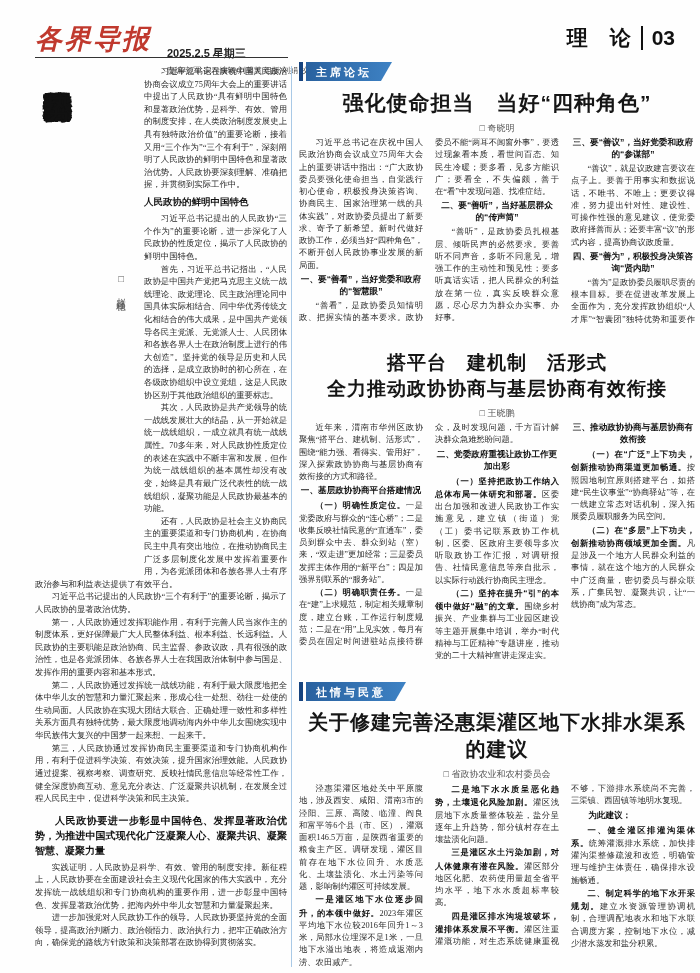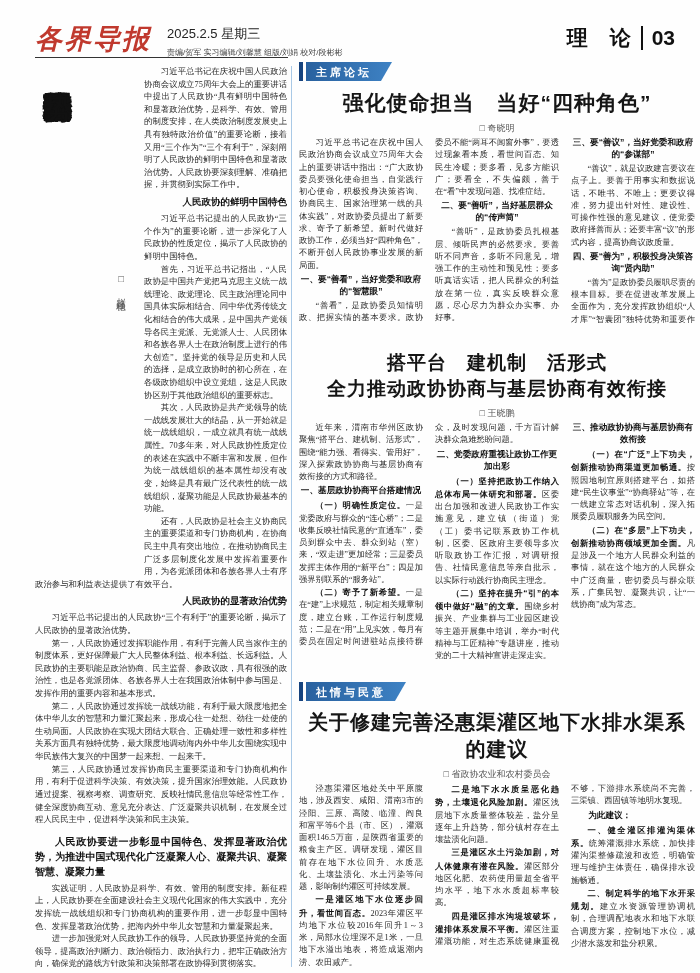--- a/index.html
+++ b/index.html
@@ -3,38 +3,38 @@
 <meta charset="utf-8">
 <style>
   html,body{margin:0;padding:0;background:#e8e8e8;}
   .page{position:relative;width:700px;height:973px;background:#fefefe;margin:0 auto;
         overflow:hidden;font-family:"Liberation Serif",serif;color:#2a2a2a;}
   
   .header{position:absolute;left:35px;top:22px;right:25px;height:36px;}
   .logo{font-family:"Liberation Serif",serif;font-weight:bold;font-style:italic;
         font-size:27px;color:#c0392e;letter-spacing:2px;line-height:34px;}
   .head-meta{display:inline-block;vertical-align:top;margin-left:12px;padding-top:3px;}
-  .head-date{font-size:13px;font-weight:normal;color:#222;font-family:"Liberation Sans",sans-serif;}
+  .head-date{font-size:11px;font-weight:bold;color:#222;font-family:"Liberation Sans",sans-serif;margin-top:21px;}
   .head-credits{font-size:8px;color:#444;margin-top:4px;font-family:"Liberation Sans",sans-serif;}
   .head-right{position:absolute;right:0;top:2px;display:flex;align-items:center;
               font-family:"Liberation Sans",sans-serif;font-weight:bold;color:#111;}
   .section-name{font-size:21px;letter-spacing:8px;}
   .head-vbar{width:2px;height:24px;background:#111;margin:0 9px 0 2px;}
   .page-no{font-size:21px;}
   .head-rule{position:absolute;left:35px;top:57px;width:253px;height:1px;background:#333;}
   
   .left-col{position:absolute;left:35px;top:66px;width:252px;height:901px;overflow:hidden;}
   .title-float{float:left;width:100px;height:505px;position:relative;margin-right:9px;}
   .v-title{position:absolute;left:0;top:3px;writing-mode:vertical-rl;
            font-family:"Liberation Serif",serif;font-weight:bold;color:#111;
            font-size:29px;line-height:46px;letter-spacing:0px;height:500px;}
   .v-author{position:absolute;right:8px;top:208px;writing-mode:vertical-rl;
             font-size:9.5px;color:#555;letter-spacing:2px;}
   .para{margin:0;text-indent:2em;font-size:8.4px;line-height:1.5;text-align:justify;color:#2a2a2a;}
-  .subhead-center{font-size:9.5px;font-weight:bold;text-align:right;margin:4px 0;color:#111;
+  .subhead-center{font-size:9.5px;font-weight:bold;text-align:left;margin:4px 0;color:#111;
                   font-family:"Liberation Sans",sans-serif;}
   .subhead{font-size:8.6px;font-weight:bold;text-indent:2em;margin:1px 0;color:#111;
            font-family:"Liberation Sans",sans-serif;}
   .bold-lead{font-size:10px;font-weight:bold;line-height:1.5;text-align:justify;
              text-indent:2em;margin:7px 0 4px 0;color:#111;font-family:"Liberation Sans",sans-serif;}
   .runin{font-weight:bold;color:#111;font-family:"Liberation Sans",sans-serif;}
   
   .divider{position:absolute;left:291px;top:66px;width:1px;height:901px;background:#a9c9e6;}
   
   .right-col{position:absolute;left:299px;top:62px;width:396px;}
@@ -78,21 +78,20 @@
       <div class="v-title">人民政协的鲜明中国特色和显著政治优势</div>
       <div class="v-author">□ 赵连稳</div>
     </div>
     <div>
         <p class="para">习近平总书记在庆祝中国人民政治协商会议成立75周年大会上的重要讲话中提出了人民政协“具有鲜明中国特色和显著政治优势，是科学、有效、管用的制度安排，在人类政治制度发展史上具有独特政治价值”的重要论断，接着又用“三个作为”“三个有利于”，深刻阐明了人民政协的鲜明中国特色和显著政治优势。人民政协要深刻理解、准确把握，并贯彻到实际工作中。</p>
         <div class="subhead-center">人民政协的鲜明中国特色</div>
         <p class="para">习近平总书记提出的人民政协“三个作为”的重要论断，进一步深化了人民政协的性质定位，揭示了人民政协的鲜明中国特色。</p>
         <p class="para">首先，习近平总书记指出，“人民政协是中国共产党把马克思主义统一战线理论、政党理论、民主政治理论同中国具体实际相结合、同中华优秀传统文化相结合的伟大成果，是中国共产党领导各民主党派、无党派人士、人民团体和各族各界人士在政治制度上进行的伟大创造”。坚持党的领导是历史和人民的选择，是成立政协时的初心所在，在各级政协组织中设立党组，这是人民政协区别于其他政治组织的重要标志。</p>
         <p class="para">其次，人民政协是共产党领导的统一战线发展壮大的结晶，从一开始就是统一战线组织，一成立就具有统一战线属性。70多年来，对人民政协性质定位的表述在实践中不断丰富和发展，但作为统一战线组织的基本属性却没有改变，始终是具有最广泛代表性的统一战线组织，凝聚功能是人民政协最基本的功能。</p>
         <p class="para">还有，人民政协是社会主义协商民主的重要渠道和专门协商机构，在协商民主中具有突出地位，在推动协商民主广泛多层制度化发展中发挥着重要作用，为各党派团体和各族各界人士有序政治参与和利益表达提供了有效平台。</p>
-        <div class="subhead-center">人民政协的显著政治优势</div>
         <p class="para">习近平总书记提出的人民政协“三个有利于”的重要论断，揭示了人民政协的显著政治优势。</p>
         <p class="para">第一，人民政协通过发挥职能作用，有利于完善人民当家作主的制度体系，更好保障最广大人民整体利益、根本利益、长远利益。人民政协的主要职能是政治协商、民主监督、参政议政，具有很强的政治性，也是各党派团体、各族各界人士在我国政治体制中参与国是、发挥作用的重要内容和基本形式。</p>
         <p class="para">第二，人民政协通过发挥统一战线功能，有利于最大限度地把全体中华儿女的智慧和力量汇聚起来，形成心往一处想、劲往一处使的生动局面。人民政协在实现大团结大联合、正确处理一致性和多样性关系方面具有独特优势，最大限度地调动海内外中华儿女围绕实现中华民族伟大复兴的中国梦一起来想、一起来干。</p>
         <p class="para">第三，人民政协通过发挥协商民主重要渠道和专门协商机构作用，有利于促进科学决策、有效决策，提升国家治理效能。人民政协通过提案、视察考察、调查研究、反映社情民意信息等经常性工作，健全深度协商互动、意见充分表达、广泛凝聚共识机制，在发展全过程人民民主中，促进科学决策和民主决策。</p>
         <div class="bold-lead">人民政协要进一步彰显中国特色、发挥显著政治优势，为推进中国式现代化广泛凝聚人心、凝聚共识、凝聚智慧、凝聚力量</div>
         <p class="para">实践证明，人民政协是科学、有效、管用的制度安排。新征程上，人民政协要在全面建设社会主义现代化国家的伟大实践中，充分发挥统一战线组织和专门协商机构的重要作用，进一步彰显中国特色、发挥显著政治优势，把海内外中华儿女智慧和力量凝聚起来。</p>
         <p class="para">进一步加强党对人民政协工作的领导。人民政协要坚持党的全面领导，提高政治判断力、政治领悟力、政治执行力，把牢正确政治方向，确保党的路线方针政策和决策部署在政协得到贯彻落实。</p>
       </div>
   </div>
 
@@ -121,40 +120,40 @@
       </div>
 
     <div class="gap-l"></div>
     <div class="art-title t2">搭平台　建机制　活形式</div>
     <div class="art-title t2">全力推动政协协商与基层协商有效衔接</div>
     <div class="art-author">□ 王晓鹏</div>
     <div class="cols" style="height:246px;">
         <p class="para">近年来，渭南市华州区政协聚焦“搭平台、建机制、活形式”，围绕“能力强、看得实、管用好”，深入探索政协协商与基层协商有效衔接的方式和路径。</p>
         <div class="subhead">一、基层政协协商平台搭建情况</div>
         <p class="para"><b class="runin">（一）明确性质定位。</b><span>一是党委政府与群众的“连心桥”；二是收集反映社情民意的“直通车”，委员到群众中去、群众到站（室）来，“双走进”更加经常；三是委员发挥主体作用的“新平台”；四是加强界别联系的“服务站”。</span></p>
-        <p class="para"><b class="runin">（二）寄予了新希望。</b><span>一是在“建”上求规范，制定相关规章制度，建立台账，工作运行制度规范；二是在“用”上见实效，每月有委员在固定时间进驻站点接待群众，及时发现问题，千方百计解决群众急难愁盼问题。</span></p>
+        <p class="para"><b class="runin">（二）明确职责任务。</b><span>一是在“建”上求规范，制定相关规章制度，建立台账，工作运行制度规范；二是在“用”上见实效，每月有委员在固定时间进驻站点接待群众，及时发现问题，千方百计解决群众急难愁盼问题。</span></p>
         <div class="subhead">二、党委政府重视让政协工作更加出彩</div>
         <p class="para"><b class="runin">（一）坚持把政协工作纳入总体布局一体研究和部署。</b><span>区委出台加强和改进人民政协工作实施意见，建立镇（街道）党（工）委书记联系政协工作机制，区委、区政府主要领导多次听取政协工作汇报，对调研报告、社情民意信息等亲自批示，以实际行动践行协商民主理念。</span></p>
         <p class="para"><b class="runin">（二）坚持在提升“引”的本领中做好“融”的文章。</b><span>围绕乡村振兴、产业集群与工业园区建设等主题开展集中培训，举办“时代精神与工匠精神”专题讲座，推动党的二十大精神宣讲走深走实。</span></p>
         <div class="subhead">三、推动政协协商与基层协商有效衔接</div>
         <p class="para"><b class="runin">（一）在“广泛”上下功夫，创新推动协商渠道更加畅通。</b><span>按照因地制宜原则搭建平台，如搭建“民生议事堂”“协商驿站”等，在一线建立常态对话机制，深入拓展委员履职服务为民空间。</span></p>
         <p class="para"><b class="runin">（二）在“多层”上下功夫，创新推动协商领域更加全面。</b><span>凡是涉及一个地方人民群众利益的事情，就在这个地方的人民群众中广泛商量，密切委员与群众联系，广集民智、凝聚共识，让“一线协商”成为常态。</span></p>
       </div>
 
     <div class="gap-m"></div>
     <div class="badge-row">
       <span class="badge-bar"></span>
       <span class="badge">社情与民意</span>
     </div>
     <div class="gap-s"></div>
     <div class="art-title" style="font-size:20px;">关于修建完善泾惠渠灌区地下水排水渠系的建议</div>
     <div class="art-author">□ 省政协农业和农村委员会</div>
     <div class="cols" style="height:188px;">
         <p class="para">泾惠渠灌区地处关中平原腹地，涉及西安、咸阳、渭南3市的泾阳、三原、高陵、临潼、阎良和富平等6个县（市、区），灌溉面积146.5万亩，是陕西省重要的粮食主产区。调研发现，灌区目前存在地下水位回升、水质恶化、土壤盐渍化、水土污染等问题，影响制约灌区可持续发展。</p>
-        <p class="para"><b class="runin">一是灌区地下水位逐步回升，看世间百态。</b><span>2023年灌区平均地下水位较2016年回升1～3米，局部水位埋深不足1米，一旦地下水溢出地表，将造成返潮内涝、农田减产。</span></p>
+        <p class="para"><b class="runin">一是灌区地下水位逐步回升，的本领中做好。</b><span>2023年灌区平均地下水位较2016年回升1～3米，局部水位埋深不足1米，一旦地下水溢出地表，将造成返潮内涝、农田减产。</span></p>
         <p class="para"><b class="runin">二是地下水水质呈恶化趋势，土壤退化风险加剧。</b><span>灌区浅层地下水质量整体较差，盐分呈逐年上升趋势，部分镇村存在土壤盐渍化问题。</span></p>
         <p class="para"><b class="runin">三是灌区水土污染加剧，对人体健康有潜在风险。</b><span>灌区部分地区化肥、农药使用量超全省平均水平，地下水水质超标率较高。</span></p>
         <p class="para"><b class="runin">四是灌区排水沟堤坡破坏，灌排体系发展不平衡。</b><span>灌区注重灌溉功能，对生态系统健康重视不够，下游排水系统尚不完善，三渠镇、西固镇等地明水复现。</span></p>
         <div class="subhead" style="text-align: left; text-indent: 2em;">为此建议：</div>
         <p class="para"><b class="runin">一、健全灌区排灌沟渠体系。</b><span>统筹灌溉排水系统，加快排灌沟渠整修疏浚和改造，明确管理与维护主体责任，确保排水设施畅通。</span></p>
         <p class="para"><b class="runin">二、制定科学的地下水开采规划。</b><span>建立水资源管理协调机制，合理调配地表水和地下水联合调度方案，控制地下水位，减少潜水蒸发和盐分积累。</span></p>
       </div>
 
   </div>
 </div>

